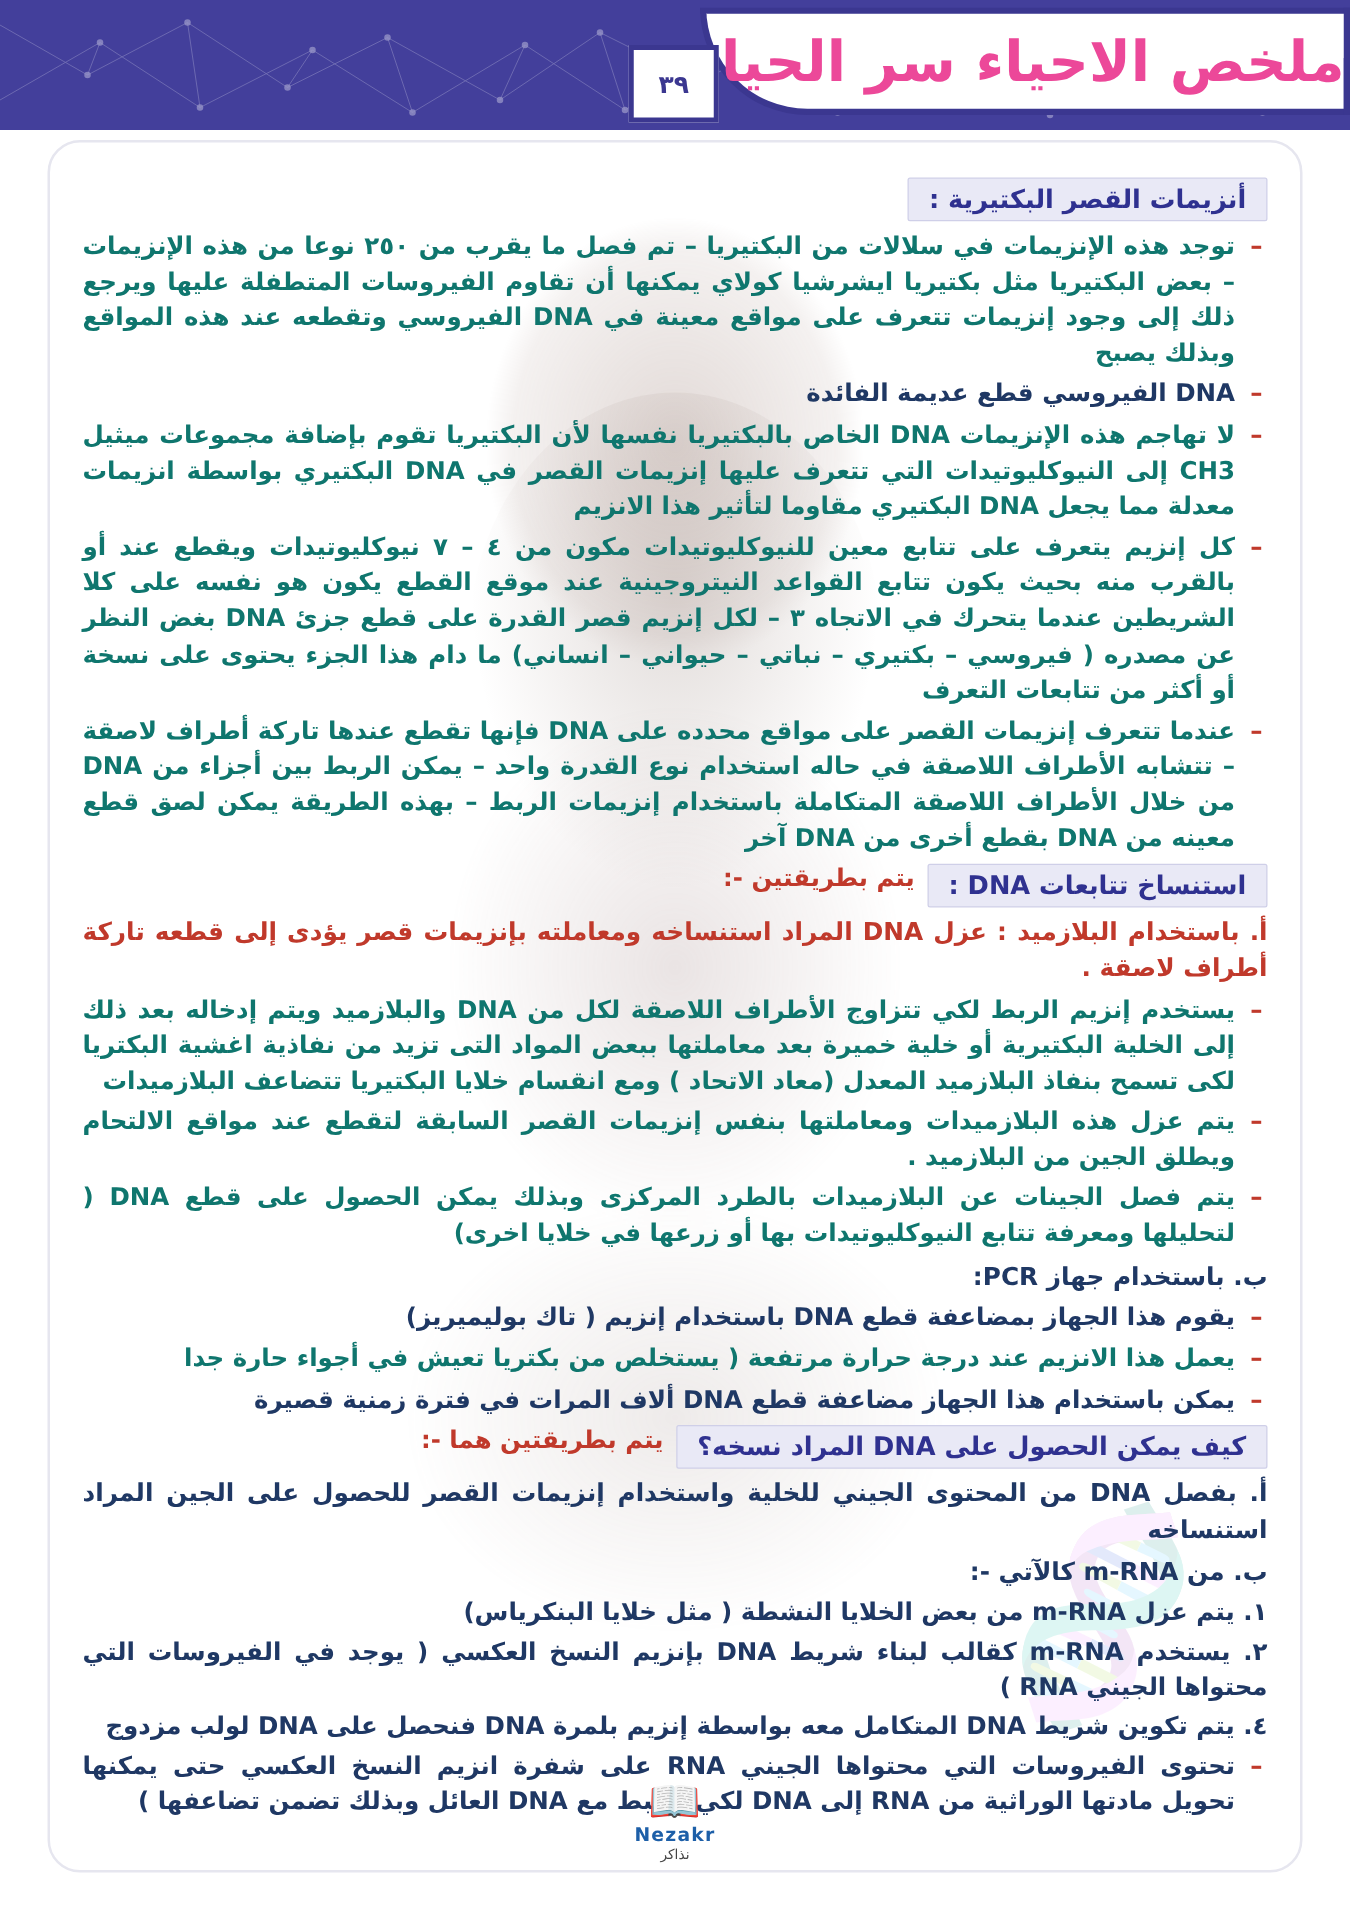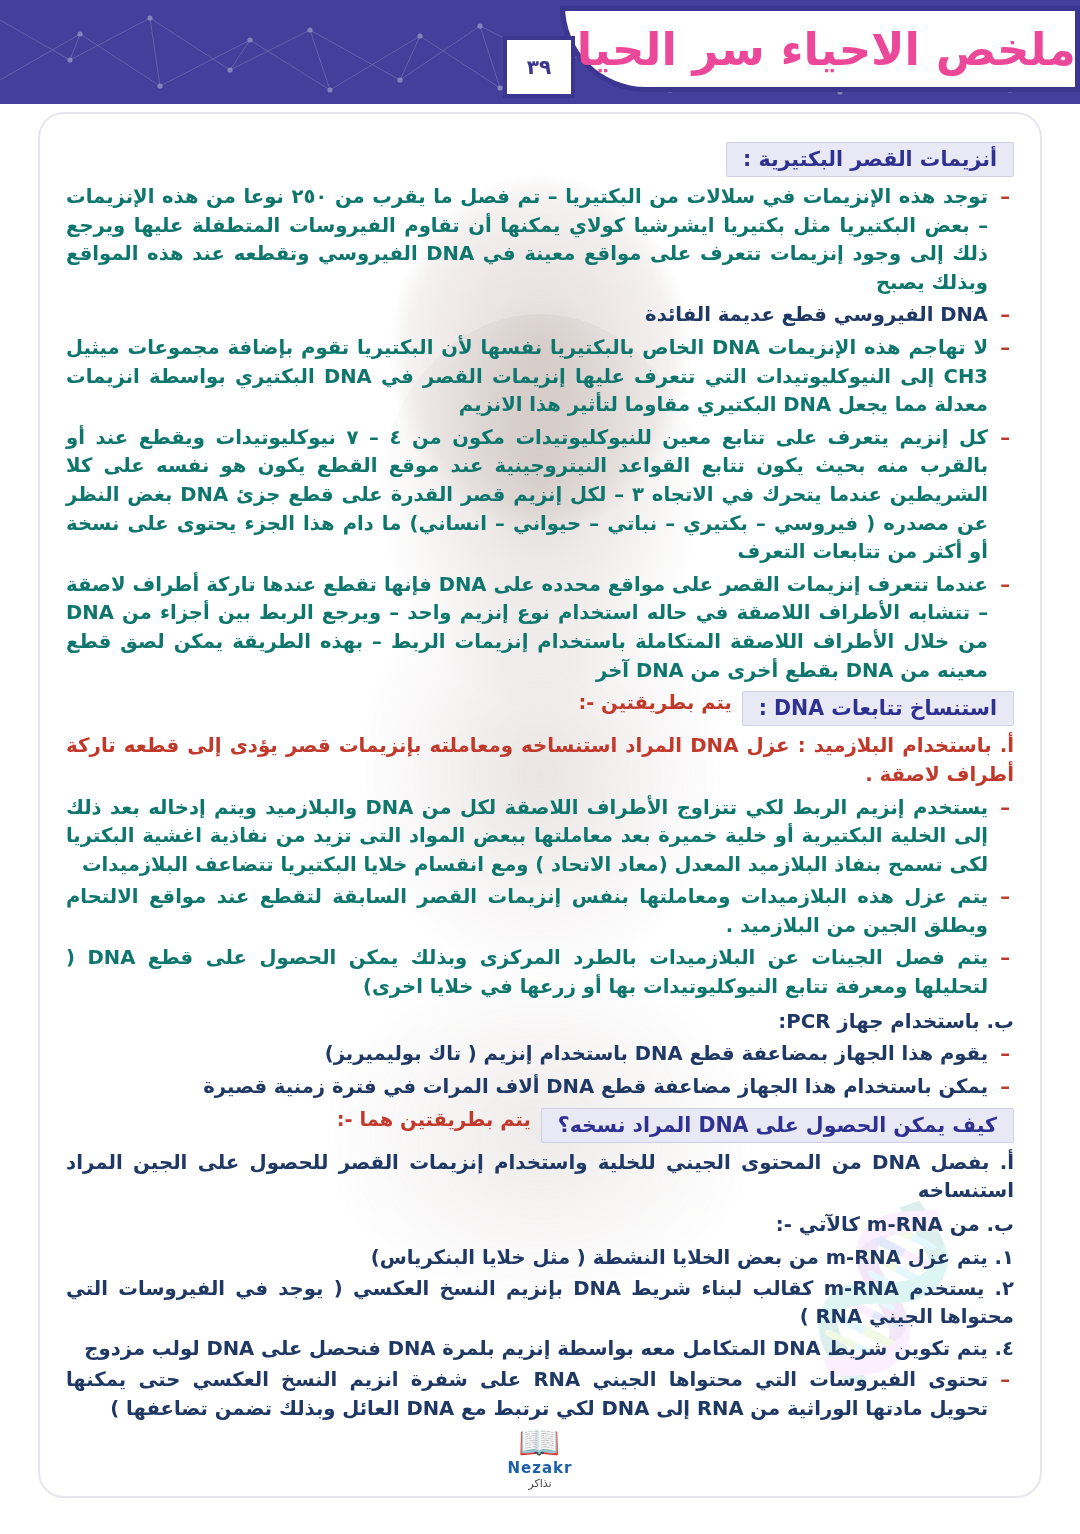--- a/index.html
+++ b/index.html
@@ -206,36 +206,37 @@
   <div class="content">
 
     <div class="sec-head">
       <span class="inner">أنزيمات القصر البكتيرية :</span>
     </div>
     <ul class="blist">
       <li>توجد هذه الإنزيمات في سلالات من البكتيريا – تم فصل ما يقرب من ٢٥٠ نوعا من هذه الإنزيمات – بعض البكتيريا مثل بكتيريا ايشرشيا كولاي يمكنها أن تقاوم الفيروسات المتطفلة عليها ويرجع ذلك إلى وجود إنزيمات تتعرف على مواقع معينة في DNA الفيروسي وتقطعه عند هذه المواقع وبذلك يصبح</li>
       <li class="navy">DNA الفيروسي قطع عديمة الفائدة</li>
       <li>لا تهاجم هذه الإنزيمات DNA الخاص بالبكتيريا نفسها لأن البكتيريا تقوم بإضافة مجموعات ميثيل CH3 إلى النيوكليوتيدات التي تتعرف عليها إنزيمات القصر في DNA البكتيري بواسطة انزيمات معدلة مما يجعل DNA البكتيري مقاوما لتأثير هذا الانزيم</li>
       <li>كل إنزيم يتعرف على تتابع معين للنيوكليوتيدات مكون من ٤ – ٧ نيوكليوتيدات ويقطع عند أو بالقرب منه بحيث يكون تتابع القواعد النيتروجينية عند موقع القطع يكون هو نفسه على كلا الشريطين عندما يتحرك في الاتجاه ٣ – لكل إنزيم قصر القدرة على قطع جزئ DNA بغض النظر عن مصدره ( فيروسي – بكتيري – نباتي – حيواني – انساني)   ما دام هذا الجزء يحتوى على نسخة أو أكثر من تتابعات التعرف</li>
-      <li>عندما تتعرف إنزيمات القصر على مواقع محدده على DNA فإنها تقطع عندها تاركة أطراف لاصقة – تتشابه الأطراف اللاصقة في حاله استخدام نوع إنزيم واحد – ويرجع الربط بين أجزاء من DNA من خلال الأطراف اللاصقة المتكاملة باستخدام إنزيمات الربط – بهذه الطريقة يمكن لصق قطع معينه من DNA بقطع أخرى من DNA آخر</li>
+      <li>عندما تتعرف إنزيمات القصر على مواقع محدده على DNA فإنها تقطع عندها تاركة أطراف لاصقة – تتشابه الأطراف اللاصقة في حاله استخدام نوع القدرة واحد – يمكن الربط بين أجزاء من DNA من خلال الأطراف اللاصقة المتكاملة باستخدام إنزيمات الربط – بهذه الطريقة يمكن لصق قطع معينه من DNA بقطع أخرى من DNA آخر</li>
     </ul>
 
     <div class="sec-head">
       <span class="inner">استنساخ تتابعات DNA :</span>
       <span class="sub">يتم بطريقتين -:</span>
     </div>
     <div class="alpha">أ. باستخدام البلازميد : عزل DNA المراد استنساخه ومعاملته بإنزيمات قصر يؤدى إلى قطعه تاركة أطراف لاصقة .</div>
     <ul class="blist">
       <li>يستخدم إنزيم الربط لكي تتزاوج الأطراف اللاصقة لكل من DNA والبلازميد ويتم إدخاله بعد ذلك إلى الخلية البكتيرية أو خلية خميرة بعد معاملتها ببعض المواد التى تزيد من نفاذية اغشية البكتريا لكى تسمح بنفاذ البلازميد المعدل (معاد الاتحاد ) ومع انقسام خلايا البكتيريا تتضاعف البلازميدات</li>
       <li>يتم عزل هذه البلازميدات ومعاملتها بنفس إنزيمات القصر السابقة لتقطع عند مواقع الالتحام ويطلق الجين من البلازميد .</li>
       <li>يتم فصل الجينات عن البلازميدات بالطرد المركزى وبذلك يمكن الحصول على قطع DNA ( لتحليلها ومعرفة تتابع النيوكليوتيدات بها أو زرعها في خلايا اخرى)</li>
     </ul>
     <div class="alpha navy">ب.  باستخدام جهاز PCR:</div>
     <ul class="blist">
       <li class="navy">يقوم هذا الجهاز بمضاعفة قطع DNA باستخدام إنزيم ( تاك بوليميريز)</li>
+      <li>يعمل هذا الانزيم عند درجة حرارة مرتفعة ( يستخلص من بكتريا تعيش في أجواء حارة جدا</li>
       <li class="navy">يمكن باستخدام هذا الجهاز مضاعفة قطع DNA ألاف المرات في فترة زمنية قصيرة</li>
     </ul>
 
     <div class="sec-head">
       <span class="inner">كيف يمكن الحصول على DNA المراد نسخه؟</span>
       <span class="sub">يتم بطريقتين هما -:</span>
     </div>
     <div class="alpha navy">أ. بفصل DNA من المحتوى الجيني للخلية واستخدام إنزيمات القصر للحصول على الجين المراد استنساخه</div>
     <div class="alpha navy">ب. من m-RNA كالآتي -:</div>
     <div class="num center">١. يتم عزل m-RNA من بعض الخلايا النشطة ( مثل خلايا البنكرياس)</div>

